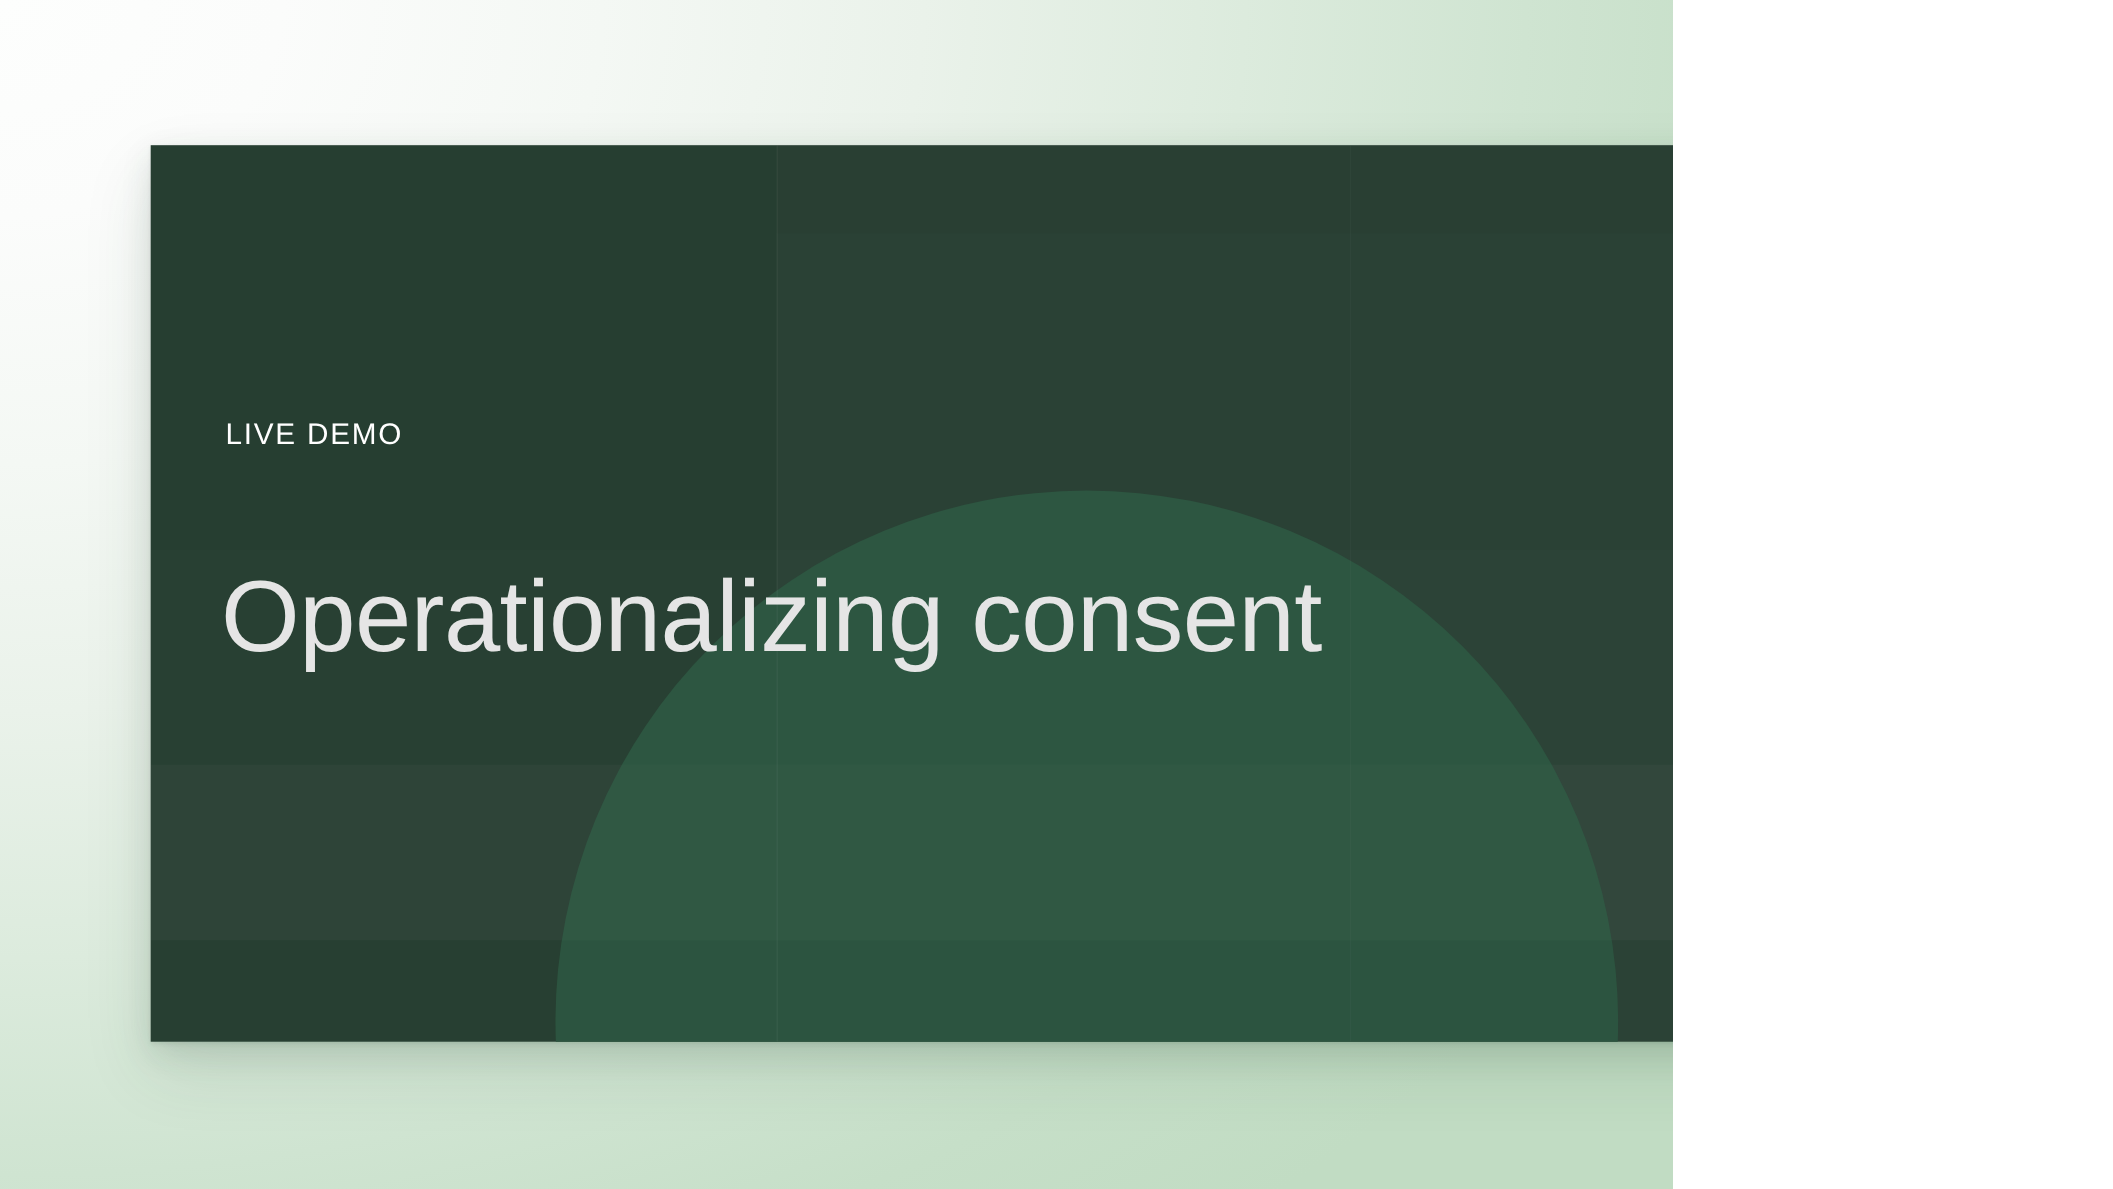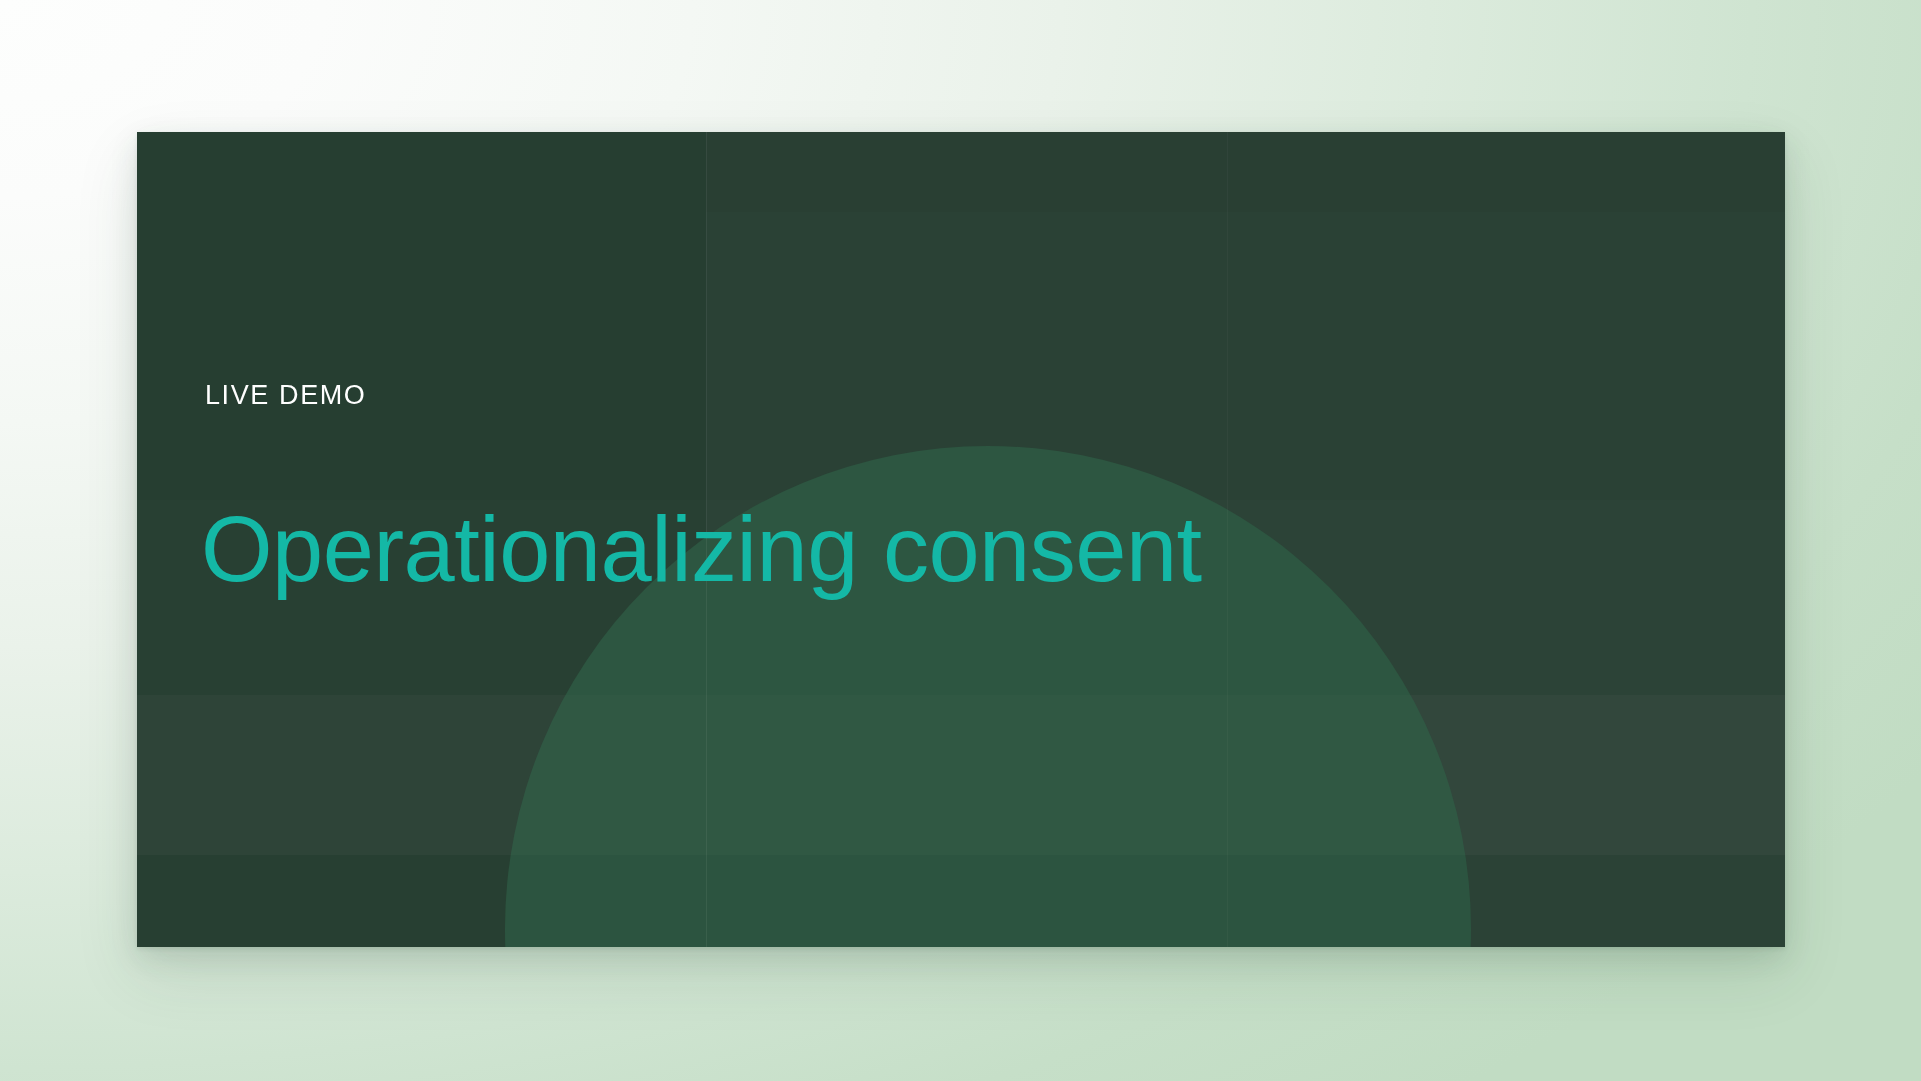--- a/index.html
+++ b/index.html
@@ -12,21 +12,21 @@
     width: 1921px;
     height: 1081px;
     overflow: hidden;
     font-family: "Liberation Sans", "DejaVu Sans", sans-serif;
     -webkit-font-smoothing: antialiased;
   }
 
   
   #canvas {
     position: relative;
-    width: 1921px;
+    width: 1521px;
     height: 1081px;
     overflow: hidden;
   }
   .bg-gradient {
     position: absolute;
     inset: 0;
     background:
       radial-gradient(120% 130% at 0% 0%,
         #fdfefd 0%,
         #fbfcfb 14%,
@@ -111,23 +111,23 @@
     left: 0;
     color: #ffffff;
     font-size: 27px;
     font-weight: 400;
     letter-spacing: 1.6px;
     line-height: 1;
     white-space: nowrap;
   }
   .headline {
     position: absolute;
-    top: 358px;
+    top: 370px;
     left: -4px;
-    color: #14b8a6;
+    color: #e5e5e5;
     font-size: 92px;
     font-weight: 300;
     line-height: 1.30;
     letter-spacing: -0.5px;
     white-space: nowrap;
   }
   .headline .line { display: block; }
 </style>
 </head>
 <body>

